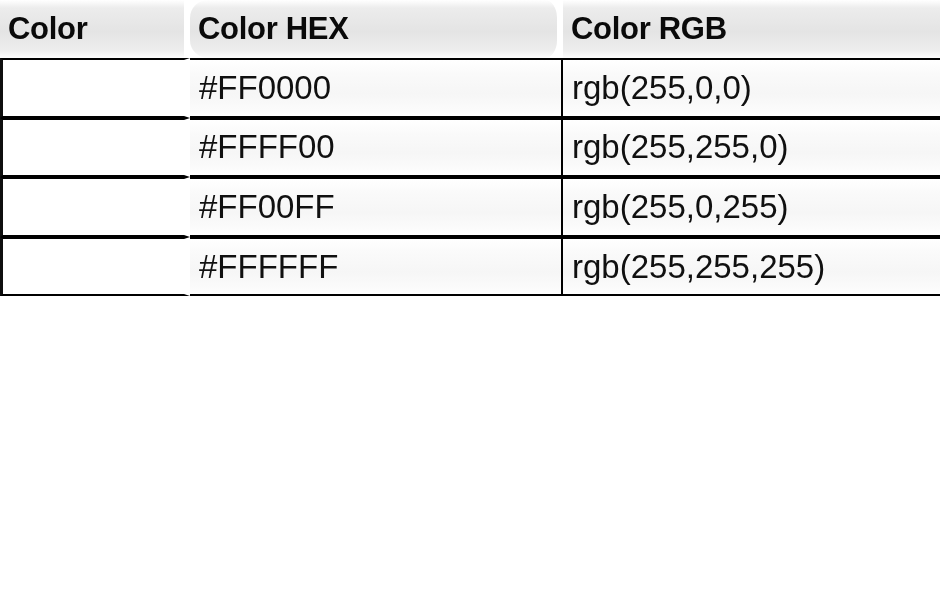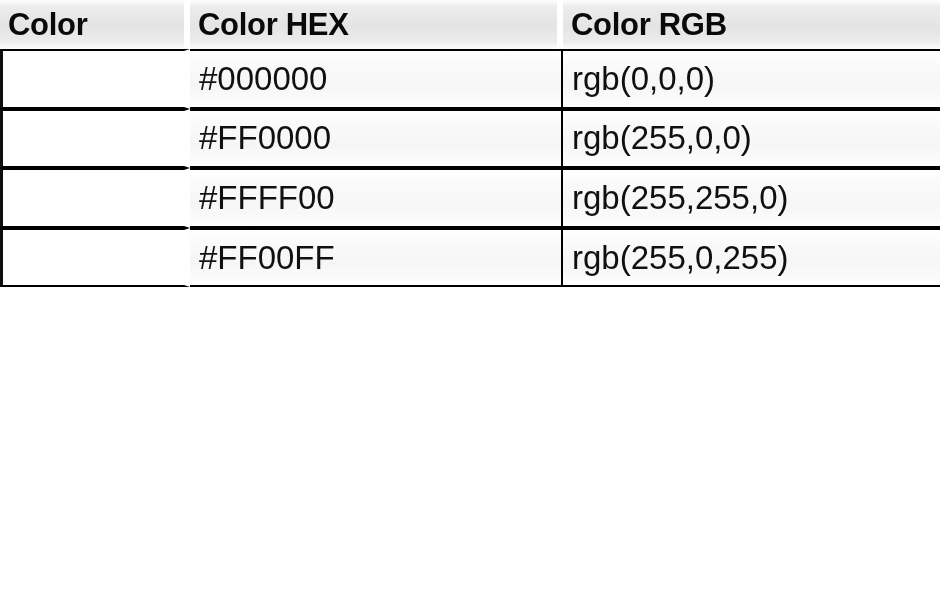--- a/index.html
+++ b/index.html
@@ -20,40 +20,40 @@
     border-spacing: 0;
     table-layout: fixed;
   }
 
   
   col.col-swatch { width: 190px; }
   col.col-hex    { width: 373px; }
   col.col-rgb    { width: 377px; }
 
   
-  thead tr { height: 49px; }
+  thead tr { height: 58px; }
 
   th {
     margin: 0;
     padding: 0 0 0 8px;
     text-align: left;
     vertical-align: middle;
     font-size: 31px;
     font-weight: bold;
     letter-spacing: -0.3px;
     color: #0a0a0a;
     background: linear-gradient(to bottom,
                 #ffffff 0%, #ececec 14%, #e4e4e4 55%,
                 #ededed 86%, #fdfdfd 100%);
     box-sizing: border-box;
     white-space: nowrap;
     overflow: hidden;
   }
   th.th-swatch { border-right: 6px solid #ffffff; }
-  th.th-hex    { border-right: 6px solid #ffffff; }
+  th.th-hex    { border-right: 6px solid #ffffff; border-radius: 18px; }
 
   
   tbody tr { height: 59.6px; }
 
   td {
     margin: 0;
     padding: 0;
     vertical-align: middle;
     box-sizing: border-box;
     overflow: hidden;
@@ -107,41 +107,41 @@
     <thead>
       <tr>
         <th class="th-swatch">Color</th>
         <th class="th-hex">Color HEX</th>
         <th class="th-rgb">Color RGB</th>
       </tr>
     </thead>
     <tbody id="table-body">
         <tr>
           <td class="cell-swatch">
-            <span class="swatch-fill" style="background: rgb(0, 0, 0);"></span>
-          </td>
-          <td class="cell-text cell-hex">#000000</td>
-          <td class="cell-text cell-rgb">rgb(0,0,0)</td>
-        </tr>
-        <tr>
-          <td class="cell-swatch">
             <span class="swatch-fill" style="background: rgb(255, 0, 0);"></span>
           </td>
           <td class="cell-text cell-hex">#FF0000</td>
           <td class="cell-text cell-rgb">rgb(255,0,0)</td>
         </tr>
         <tr>
           <td class="cell-swatch">
             <span class="swatch-fill" style="background: rgb(255, 255, 0);"></span>
           </td>
           <td class="cell-text cell-hex">#FFFF00</td>
           <td class="cell-text cell-rgb">rgb(255,255,0)</td>
         </tr>
         <tr>
           <td class="cell-swatch">
             <span class="swatch-fill" style="background: rgb(255, 0, 255);"></span>
           </td>
           <td class="cell-text cell-hex">#FF00FF</td>
           <td class="cell-text cell-rgb">rgb(255,0,255)</td>
         </tr>
+        <tr>
+          <td class="cell-swatch">
+            <span class="swatch-fill" style="background: rgb(250, 250, 250);"></span>
+          </td>
+          <td class="cell-text cell-hex">#FFFFFF</td>
+          <td class="cell-text cell-rgb">rgb(255,255,255)</td>
+        </tr>
       </tbody>
   </table>
 </div>
 
 </body></html>

